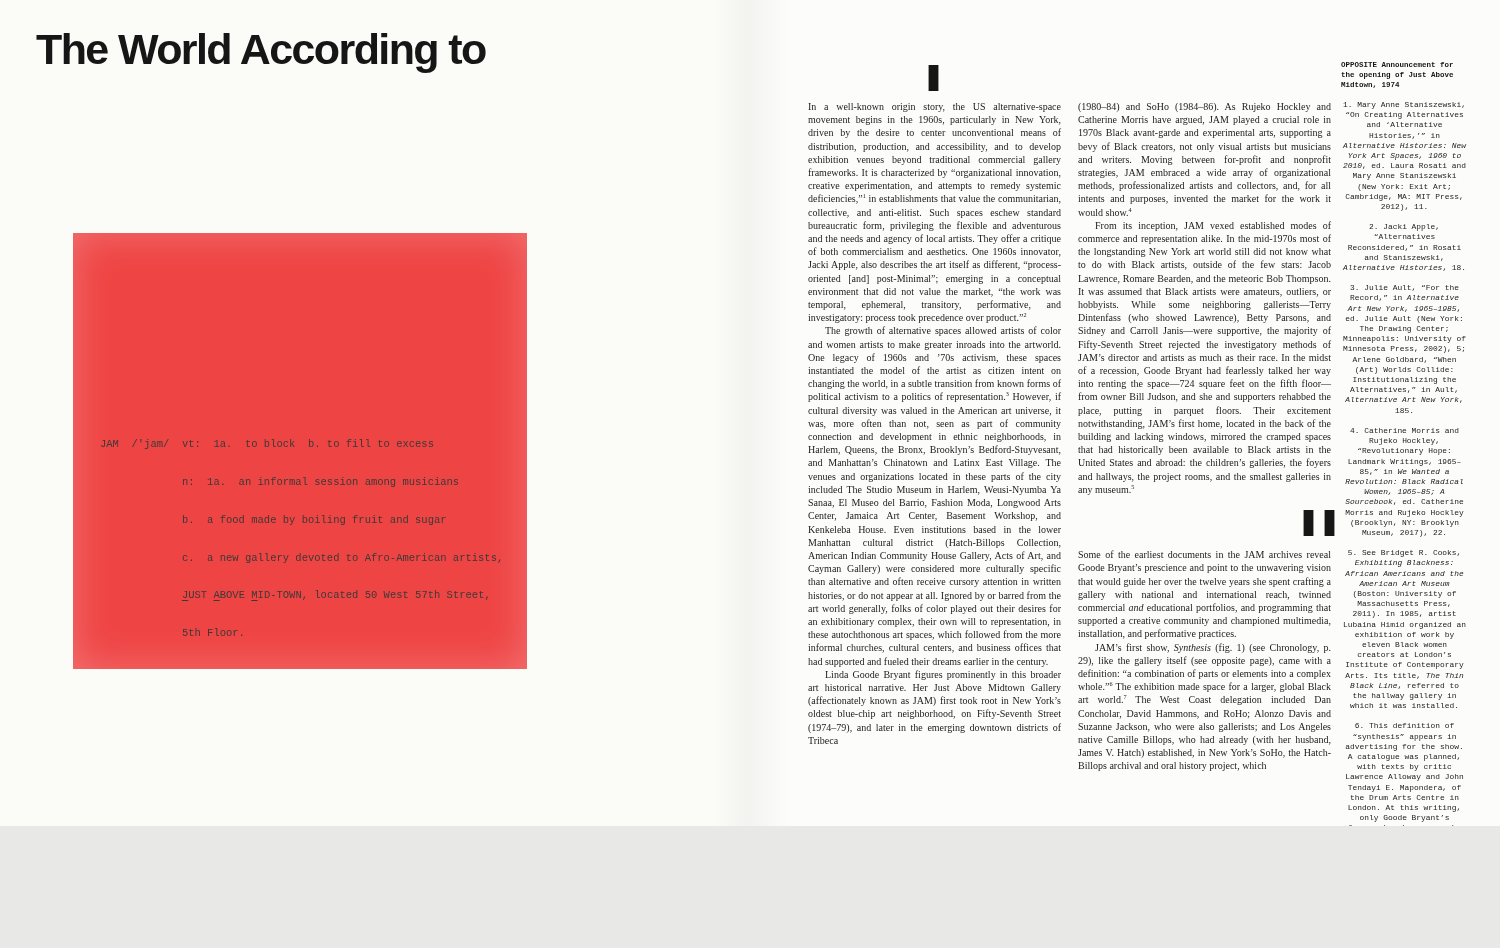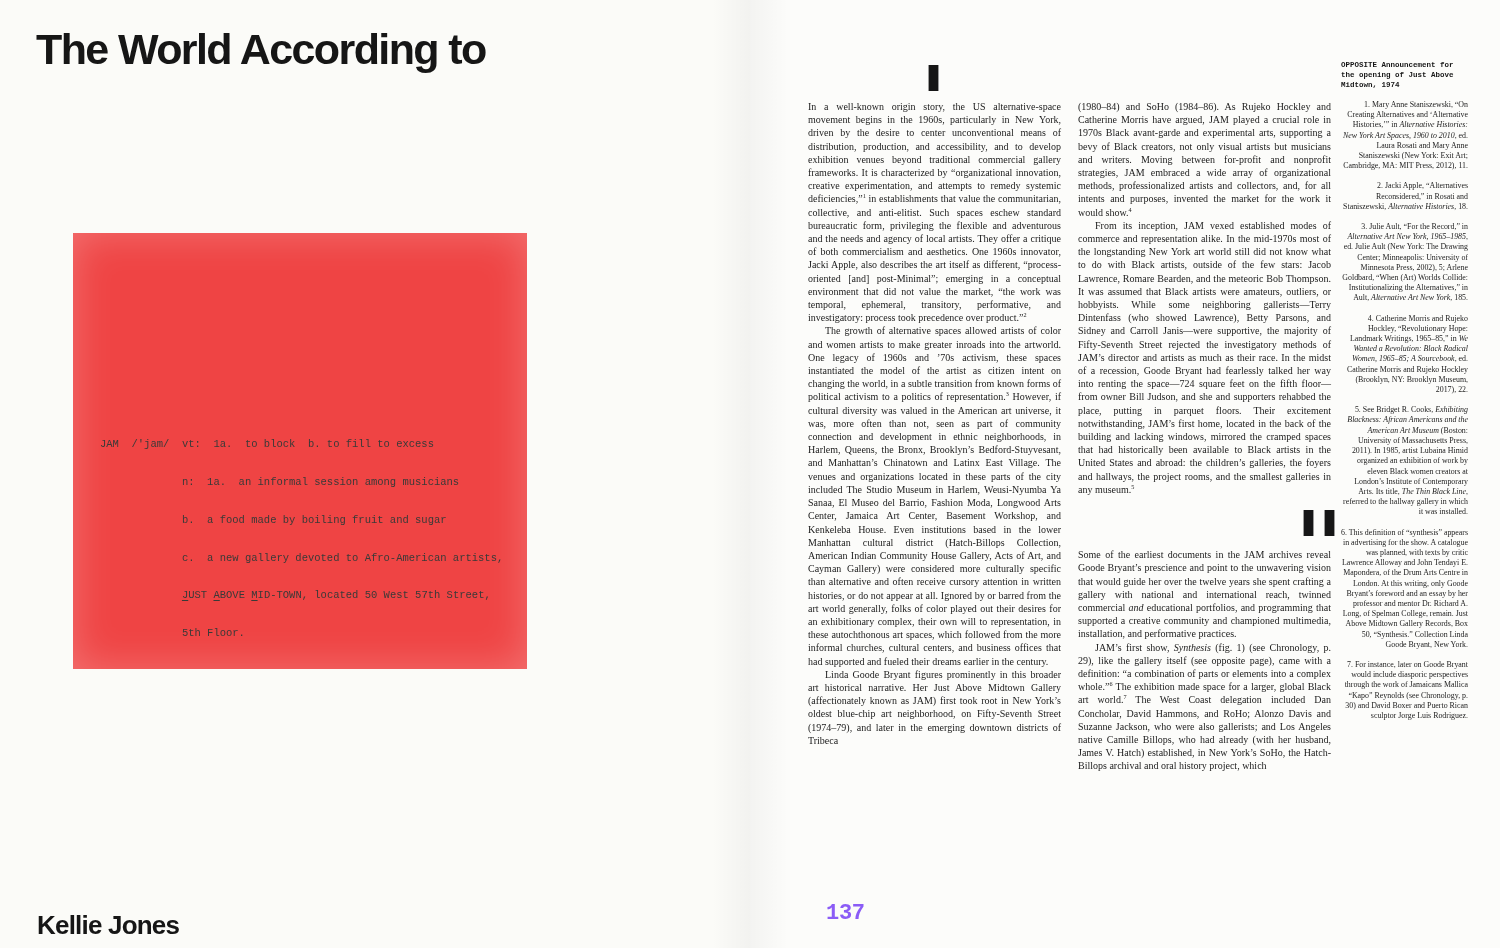--- a/index.html
+++ b/index.html
@@ -1,18 +1,18 @@
 <!DOCTYPE html>
 <html lang="en"><head>
 <meta charset="utf-8">
 <style>
   html,body{margin:0;padding:0;}
   body{background:#e8e8e6;}
   #spread{
-    position:relative;width:1500px;height:948px;background:#fcfcfa;
+    position:relative;width:1500px;height:826px;background:#fcfcfa;
     overflow:hidden;font-family:"Liberation Serif",serif;color:#1b1b1b;
   }
   .page{position:absolute;top:0;height:948px;width:750px;}
   #left-page{left:0;background:#fbfbf8;}
   #right-page{left:750px;background:#fcfcfa;}
   #gutter{position:absolute;left:712px;top:0;width:76px;height:948px;
     background:linear-gradient(to right,rgba(0,0,0,0) 0%,rgba(0,0,0,0.035) 50%,rgba(0,0,0,0) 100%);
     pointer-events:none;}
   
   .title{
@@ -62,23 +62,23 @@
   }
   .sec .bar{display:inline-block;transform:scaleX(1.9);letter-spacing:1px;}
   .sec2{height:auto;line-height:28px;margin:14px 0 10px 0;text-align:right;}
   
   .sidebar{position:absolute;left:1341px;top:60px;width:127px;}
   .caption{
     font-family:"Liberation Mono","DejaVu Sans Mono",monospace;font-weight:bold;
     font-size:7.5px;line-height:10px;color:#161616;margin-bottom:10px;
   }
   .note{
-    font-family:Liberation Serif, serif;
+    font-family:Liberation Mono, monospace;
     font-size:7.9px;line-height:10.2px;color:#222;
-    margin-bottom:10px;text-align:right;
+    margin-bottom:10px;text-align:center;
   }
 </style>
 </head>
 <body>
 
 <div id="spread">
 
   <div class="page" id="left-page">
     <div class="title">
       <div>The World According to</div>

